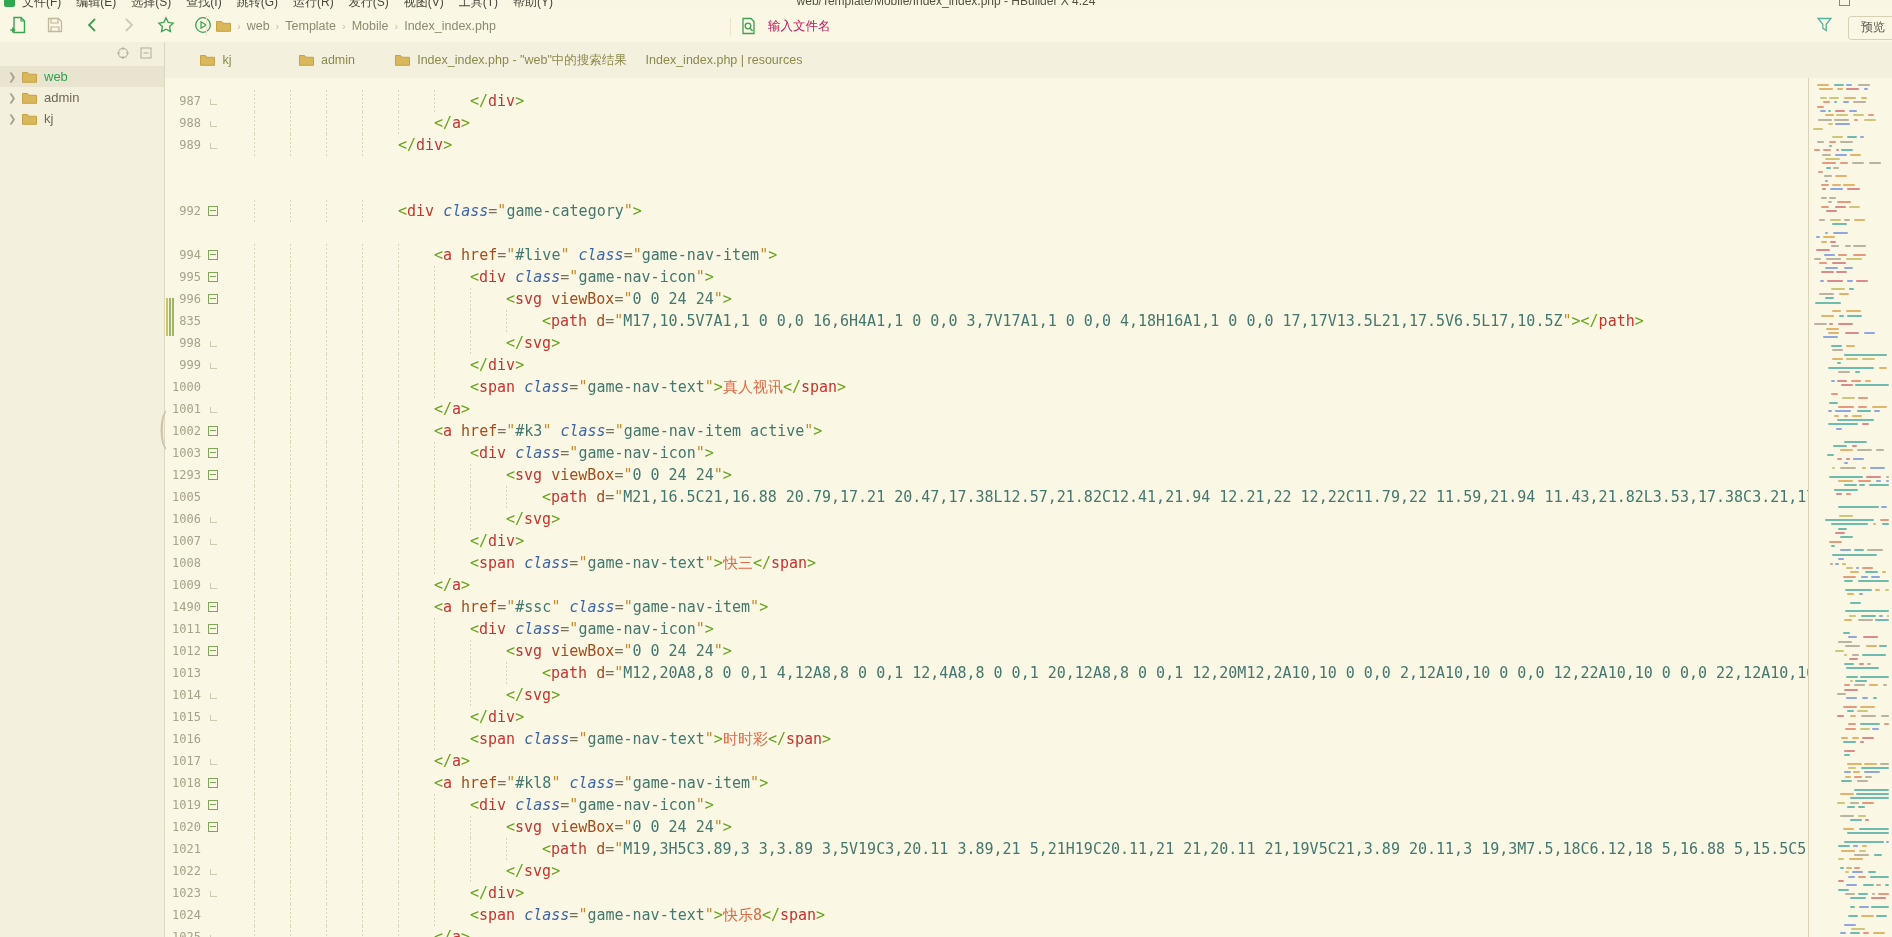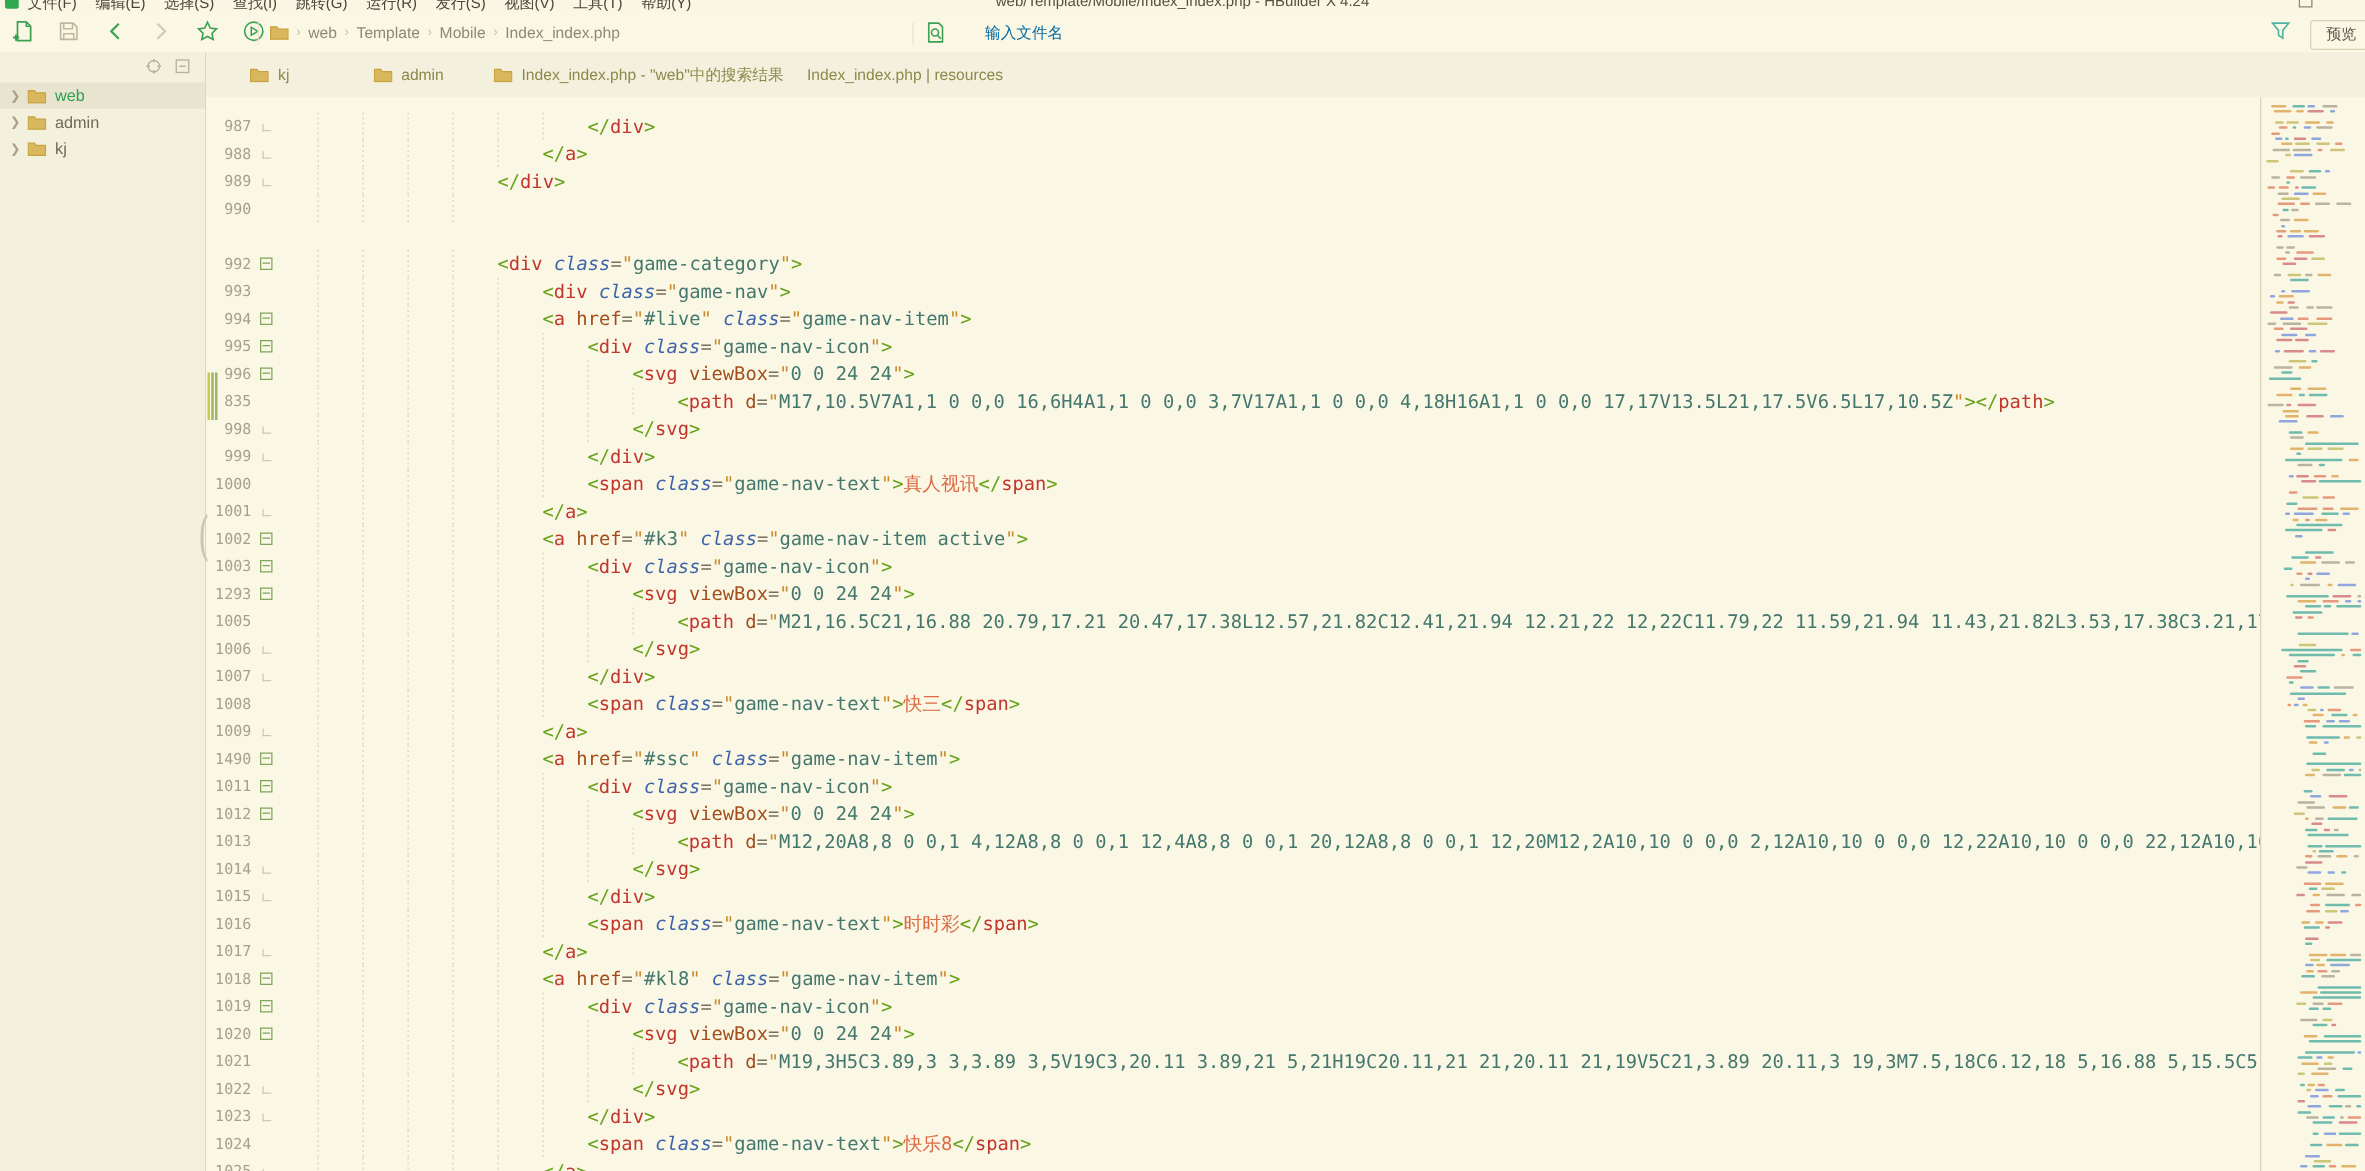--- a/index.html
+++ b/index.html
@@ -15,21 +15,21 @@
   .wintitle{position:absolute;left:50%;transform:translateX(-50%);top:-6px;font-size:12px;color:#55503f;white-space:nowrap;}
   .winbtn{position:absolute;right:42px;top:-5px;width:9px;height:9px;border:1px solid #8a8576;background:transparent;}
   
   .toolbar{position:absolute;left:0;top:10px;width:100%;height:32px;background:#FBF7E5;border-bottom:1px solid #F0EAD2;}
   .tb-icons{position:absolute;left:8px;top:4px;display:flex;align-items:center;gap:17px;}
   .tb-btn{width:20px;height:22px;display:flex;align-items:center;justify-content:center;cursor:default;}
   .tb-sep{position:absolute;left:206px;top:6px;width:1px;height:20px;background:#EBE4C8;}
   .crumbbar{position:absolute;left:216px;top:4px;display:flex;align-items:center;gap:6px;font-size:12.5px;color:#8F8970;height:24px;white-space:nowrap;}
   .crumb-sep{color:#C8C1A6;font-size:11px;}
   .filesearch{position:absolute;left:740px;top:4px;display:flex;align-items:center;gap:10px;height:24px;}
-  .filesearch .ph{font-size:12.5px;color:#0369a1;margin-left:20px;}
+  .filesearch .ph{font-size:12.5px;color:#be185d;}
   .fs-sep{position:absolute;left:730px;top:8px;width:1px;height:18px;background:#EBE4C8;}
   .funnel{position:absolute;left:1816px;top:6px;}
   .previewbtn{position:absolute;left:1848px;top:6px;width:48px;height:22px;border:1px solid #D8D1B5;border-radius:3px;
     background:#FBF7E5;color:#5a564a;font-size:12px;text-align:center;line-height:21px;}
   
   .sidebar{position:absolute;left:0;top:42px;width:165px;bottom:0;background:#F4F0DE;border-right:1px solid #DDD7BD;box-sizing:border-box;}
   .side-tools{position:absolute;right:12px;top:5px;display:flex;gap:11px;}
   .tree{position:absolute;left:0;top:24px;right:0;}
   .trow{height:21px;display:flex;align-items:center;font-size:13px;color:#6E6854;}
   .trow.sel{background:#E9E4CF;color:#2FA154;}
@@ -275,45 +275,28 @@
     </div>
     <div class="ln" style="top: 56px;">
       <span class="num">989</span>
       <span class="tick"></span>
       <span class="gd" style="left: 89px;"></span>
       <span class="gd" style="left: 125px;"></span>
       <span class="gd" style="left: 161px;"></span>
       <span class="gd" style="left: 197px;"></span>
       <span class="ct" style="padding-left: 233px;"><span class="tk-b">&lt;/</span><span class="tk-t">div</span><span class="tk-b">&gt;</span></span>
     </div>
-    <div class="ln" style="top: 78px;">
-      <span class="num">990</span>
-      <span class="gd" style="left: 89px;"></span>
-      <span class="gd" style="left: 125px;"></span>
-      <span class="gd" style="left: 161px;"></span>
-      <span class="gd" style="left: 197px;"></span>
-      <span class="ct" style="padding-left: 233px;"></span>
-    </div>
     <div class="ln" style="top: 122px;">
       <span class="num">992</span>
       <span class="fold"></span>
       <span class="gd" style="left: 89px;"></span>
       <span class="gd" style="left: 125px;"></span>
       <span class="gd" style="left: 161px;"></span>
       <span class="gd" style="left: 197px;"></span>
       <span class="ct" style="padding-left: 233px;"><span class="tk-b">&lt;</span><span class="tk-t">div</span><span class="tk-w"> </span><span class="tk-a">class</span><span class="tk-e">=</span><span class="tk-q">"</span><span class="tk-s">game-category</span><span class="tk-q">"</span><span class="tk-b">&gt;</span></span>
-    </div>
-    <div class="ln" style="top: 144px;">
-      <span class="num">993</span>
-      <span class="gd" style="left: 89px;"></span>
-      <span class="gd" style="left: 125px;"></span>
-      <span class="gd" style="left: 161px;"></span>
-      <span class="gd" style="left: 197px;"></span>
-      <span class="gd" style="left: 233px;"></span>
-      <span class="ct" style="padding-left: 269px;"><span class="tk-b">&lt;</span><span class="tk-t">div</span><span class="tk-w"> </span><span class="tk-a">class</span><span class="tk-e">=</span><span class="tk-q">"</span><span class="tk-s">game-nav</span><span class="tk-q">"</span><span class="tk-b">&gt;</span></span>
     </div>
     <div class="ln" style="top: 166px;">
       <span class="num">994</span>
       <span class="fold"></span>
       <span class="gd" style="left: 89px;"></span>
       <span class="gd" style="left: 125px;"></span>
       <span class="gd" style="left: 161px;"></span>
       <span class="gd" style="left: 197px;"></span>
       <span class="gd" style="left: 233px;"></span>
       <span class="ct" style="padding-left: 269px;"><span class="tk-b">&lt;</span><span class="tk-t">a</span><span class="tk-w"> </span><span class="tk-h">href</span><span class="tk-e">=</span><span class="tk-q">"</span><span class="tk-s">#live</span><span class="tk-q">"</span><span class="tk-w"> </span><span class="tk-a">class</span><span class="tk-e">=</span><span class="tk-q">"</span><span class="tk-s">game-nav-item</span><span class="tk-q">"</span><span class="tk-b">&gt;</span></span>

